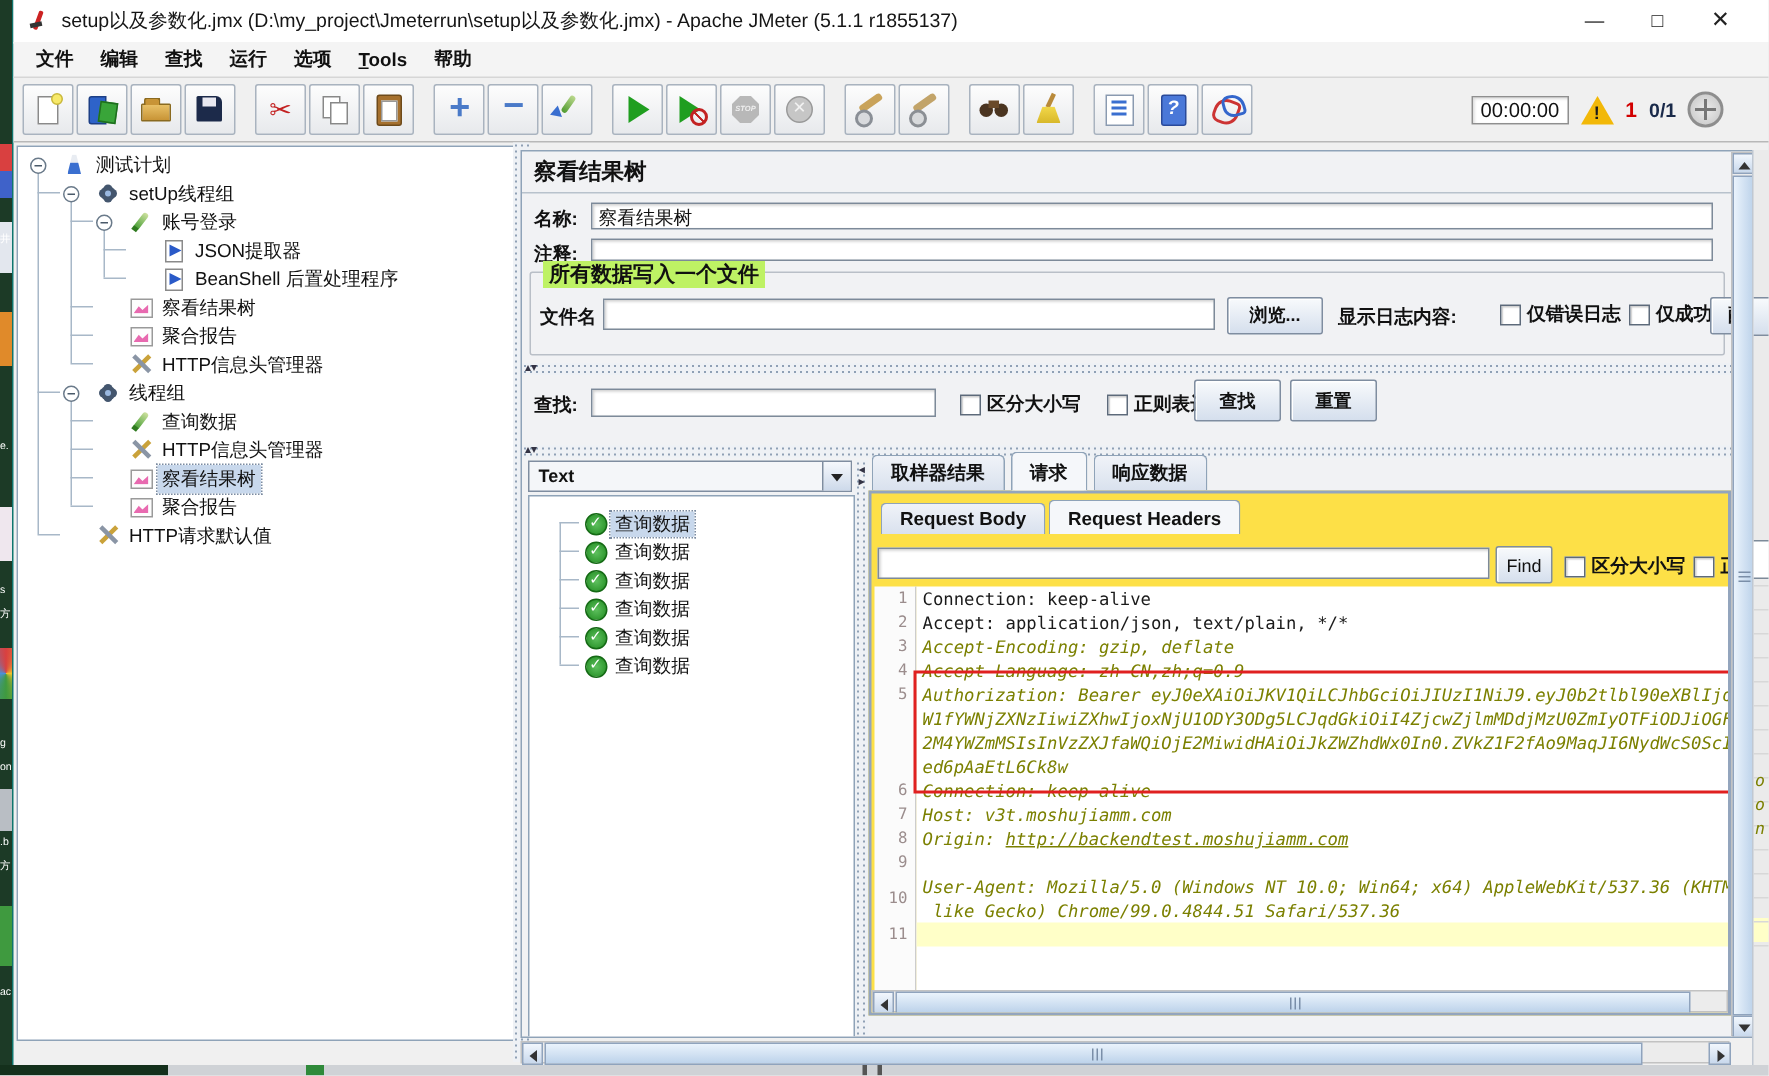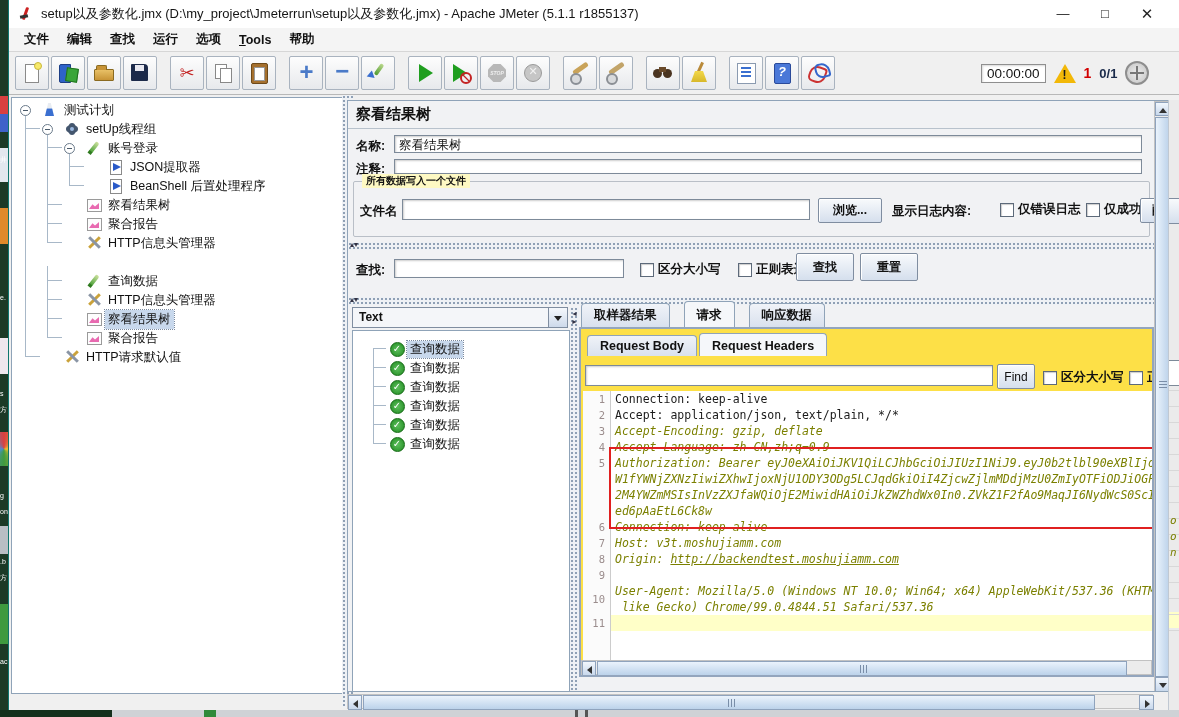--- a/index.html
+++ b/index.html
@@ -105,36 +105,36 @@
   .vsplit{left:333px;top:95px;width:11px;height:613px}
   .ot{position:absolute;left:2px;top:-2px;font-size:8px;color:#334;letter-spacing:0}
   
   .main{left:338px;top:100px;width:822px;height:592px;background:#f1f2f4;border:1px solid #8fa3b8;box-sizing:border-box;overflow:hidden}
   .ptitle{left:8px;top:4px;font-size:15px;font-weight:700}
   .hr1{left:0;top:27px;width:806px;border-top:1px solid #b8c2cc}
   .lab{font-weight:700;font-size:12.5px;white-space:nowrap}
   .tin{background:#fff;border:1px solid #7d8a99;box-shadow:inset 1px 1px 2px rgba(0,0,0,.2);padding:1px 4px;font-size:12.5px;white-space:nowrap;overflow:hidden;box-sizing:border-box}
   .mbtn{background:linear-gradient(#f8fafc,#d5dfed);border:1px solid #7f8da0;border-radius:2px;font-size:12px;font-weight:700;display:flex;align-items:center;justify-content:center;box-shadow:inset 1px 1px 0 #fff;white-space:nowrap}
   .fgroup{left:5px;top:80px;width:795px;height:54px;border:1px solid #b9bfc7;border-radius:2px;overflow:visible}
-  .legend{position:absolute;left:8px;top:-8px;background:#fef9c3;padding:0 4px;font-weight:700;font-size:10px}
+  .legend{position:absolute;left:8px;top:-8px;background:#bef264;padding:0 4px;font-weight:700;font-size:14px}
   .cbrow{display:flex;align-items:center;gap:4px;position:absolute}
   .cb{width:12px;height:12px;background:#fff;border:1px solid #5d6a7a;box-shadow:inset 1px 1px 1px rgba(0,0,0,.2);flex:0 0 auto}
   .cblbl{font-weight:700;font-size:12.5px;white-space:nowrap}
   
   .combo{left:4px;top:206px;width:216px;height:21px;background:#f4f6f9;border:1px solid #7f8da0;box-sizing:border-box}
   .combo-label{position:absolute;left:6px;top:2px;font-weight:700}
   .combo-btn{position:absolute;right:0;top:0;width:18px;height:100%;border-left:1px solid #7f8da0;background:linear-gradient(#f5f8fc,#cdd9ea)}
   .combo-btn::after{content:"";position:absolute;left:5px;top:8px;border-left:4px solid transparent;border-right:4px solid transparent;border-top:5px solid #222}
   .rlist{left:4px;top:229px;width:216px;height:360px;background:#fff;border:1px solid #8fa3b8;overflow:hidden}
   .ritem{position:absolute;height:19px}
   .ritem .lbl{position:absolute;left:54px;top:2px;font-size:12.5px;white-space:nowrap;padding:0 3px}
   .ritem.sel .lbl{background:#c8d8ec;outline:1px dotted #7a8aa0}
   .vdiv{left:222px;top:206px;width:9px;height:383px}
   .vdiv .ar{position:absolute;left:1px;font-size:7px;color:#334;line-height:7px}
-  .tabs{left:233px;top:204px;height:22px;display:flex;gap:14px;align-items:flex-end}
+  .tabs{left:233px;top:204px;height:22px;display:flex;gap:4px;align-items:flex-end}
   .tab{border:1px solid #8fa3b8;border-bottom:none;background:linear-gradient(#f0f3f8,#d9e1ee);border-radius:4px 4px 0 0;padding:3px 12px 3px 12px;font-weight:700;font-size:12.5px;white-space:nowrap}
   .tab.active{background:#f5f7fa;padding-top:5px;position:relative;z-index:3}
   .tabpane{left:231px;top:226px;width:575px;height:350px;border:2px solid #93a5bd;background:#fde047;box-sizing:border-box;overflow:hidden}
   .subtabs{position:absolute;left:6px;top:5px;height:22px;display:flex;gap:2px;align-items:flex-end}
   .redbox{position:absolute;border:2px solid #e02020;z-index:5}
   .gutter{position:absolute;left:2px;top:62px;width:28px;height:284px;background:#fbfbfb;border-right:1px solid #ccc;box-sizing:border-box}
   .gnum{position:absolute;right:5px;width:20px;height:16px;text-align:right;font-family:"DejaVu Sans Mono",monospace;font-size:10.5px;color:#9b8d8d;line-height:16px}
   .codearea{position:absolute;left:30px;top:62px;width:541px;height:284px;background:#fff;overflow:hidden}
   .crow{position:absolute;left:0;width:100%;height:16px;line-height:16px;font-family:"DejaVu Sans Mono",monospace;font-size:11.5px;white-space:pre;padding-left:4px;box-sizing:border-box}
   .crow.hl{background:#ffffc8}
@@ -333,20 +333,26 @@
       </div>
       <div class="titem" style="top: 116px;">
         <span class="stub" style="left: 35px; top: 9px; width: 15px;"></span>
         <span class="ti ti-chart" style="left: 74px;"></span>
         <span class="lbl" style="left: 93px;">聚合报告</span>
       </div>
       <div class="titem" style="top: 135px;">
         <span class="stub" style="left: 35px; top: 9px; width: 15px;"></span>
         <span class="ti ti-tools" style="left: 74px;"></span>
         <span class="lbl" style="left: 93px;">HTTP信息头管理器</span>
+      </div>
+      <div class="titem" style="top: 154px;">
+        <span class="stub" style="left: 13px; top: 9px; width: 15px;"></span>
+        <span class="th" style="left: 30px;"></span>
+        <span class="ti ti-gear" style="left: 52px;"></span>
+        <span class="lbl" style="left: 71px;">线程组</span>
       </div>
       <div class="titem" style="top: 173px;">
         <span class="stub" style="left: 35px; top: 9px; width: 15px;"></span>
         <span class="ti ti-sampler" style="left: 74px;"></span>
         <span class="lbl" style="left: 93px;">查询数据</span>
       </div>
       <div class="titem" style="top: 192px;">
         <span class="stub" style="left: 35px; top: 9px; width: 15px;"></span>
         <span class="ti ti-tools" style="left: 74px;"></span>
         <span class="lbl" style="left: 93px;">HTTP信息头管理器</span>

